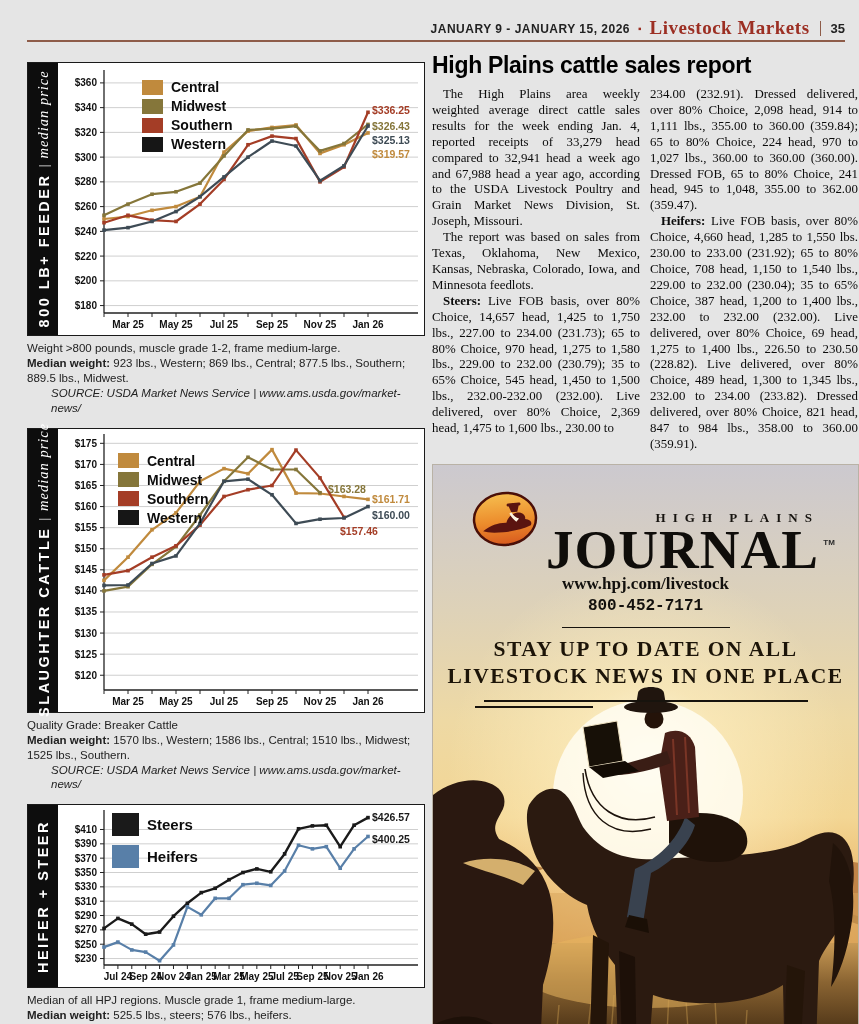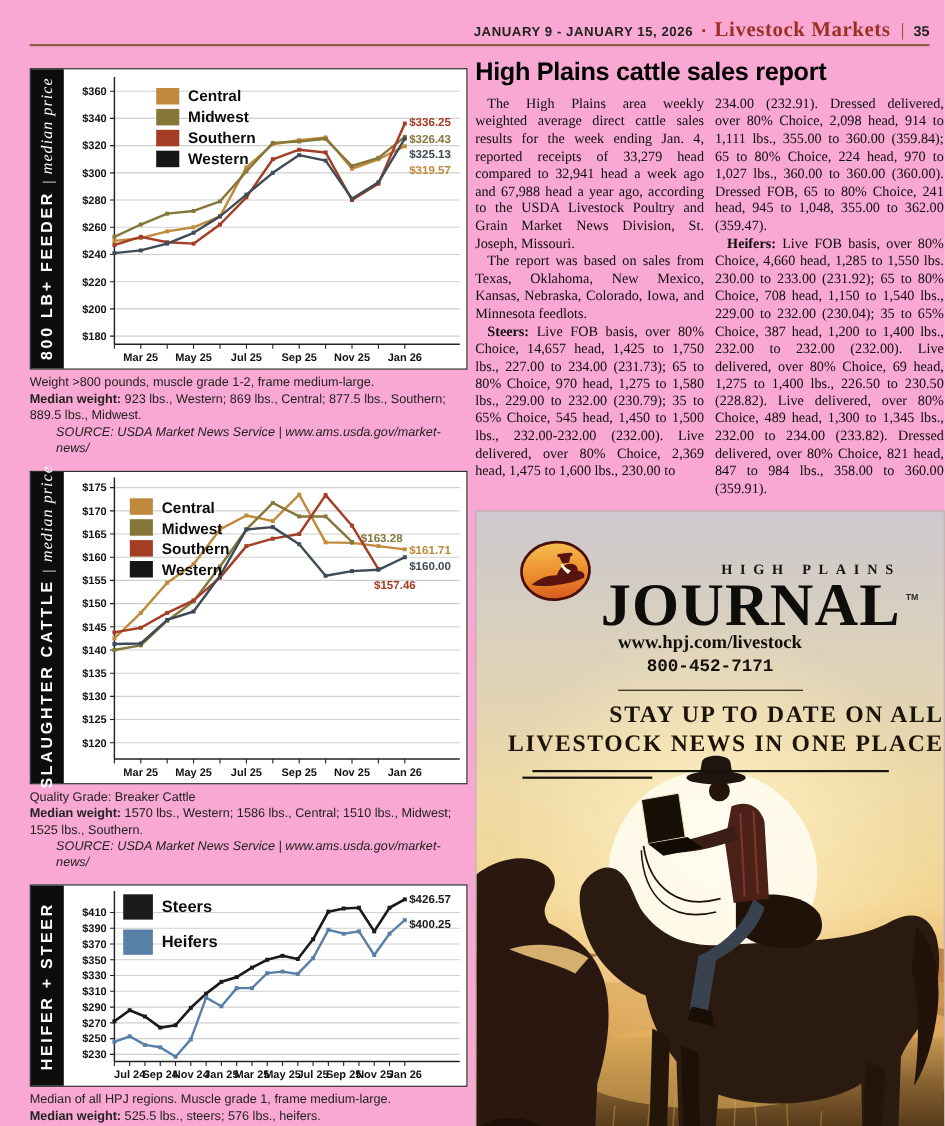--- a/index.html
+++ b/index.html
@@ -1,16 +1,16 @@
 <!DOCTYPE html>
 <html><head>
 <meta charset="utf-8">
 <style>
   html,body{margin:0;padding:0;background:#ffffff;}
-  .page{position:relative;width:859px;height:1024px;background:#f9a8d4;overflow:hidden;
+  .page{position:relative;width:859px;height:1024px;background:#e5e5e5;overflow:hidden;
         font-family:"Liberation Sans",sans-serif;color:#111;}
   
   .hdr{position:absolute;top:10px;left:27px;right:14px;height:26px;
        display:flex;align-items:flex-end;justify-content:flex-end;gap:8px;
        border-bottom:2px solid #8e5c49;padding-bottom:4px;}
   .hdr-date{font-family:"Liberation Sans",sans-serif;font-weight:bold;font-size:12px;
             letter-spacing:.5px;color:#222;font-stretch:condensed;}
   .hdr-bullet{color:#9c2f23;font-size:10px;line-height:14px;}
   .hdr-brand{font-family:"Liberation Serif",serif;font-weight:bold;font-size:19px;
              color:#9c2f23;letter-spacing:.5px;line-height:17px;}
@@ -69,21 +69,21 @@
   .lt-main{font-family:Liberation Serif, serif;font-weight:bold;font-size:55px;line-height:48px;
            letter-spacing:1px;color:#0f0d0a;}
   .lt-tm{position:absolute;right:-16px;top:28px;font-size:8px;font-weight:bold;color:#2a2a2a;}
   .ad-url{font-family:"Liberation Serif",serif;font-weight:bold;font-size:17px;margin-top:0;}
   .ad-phone{font-family:Liberation Mono, monospace;font-weight:bold;font-size:16px;margin-top:3px;}
   .rule{background:#17130d;height:1.6px;margin:0 auto;}
   .rule.r1{width:168px;margin-top:12px;}
   .rule.r2{width:324px;margin-top:10px;}
   .rule.r3{width:118px;margin:4px 0 0 42px;}
   .tagline{font-family:"Liberation Serif",serif;font-weight:bold;letter-spacing:1.5px;
-           font-size:21.5px;line-height:27px;color:#1c1408;margin-top:8px;text-align:right;}
+           font-size:21.5px;line-height:27px;color:#1c1408;margin-top:8px;}
 </style>
 </head>
 <body>
 
 <div class="page">
 
   <div class="hdr">
     <span class="hdr-date">JANUARY 9 - JANUARY 15, 2026</span>
     <span class="hdr-bullet">▪</span>
     <span class="hdr-brand">Livestock Markets</span>

